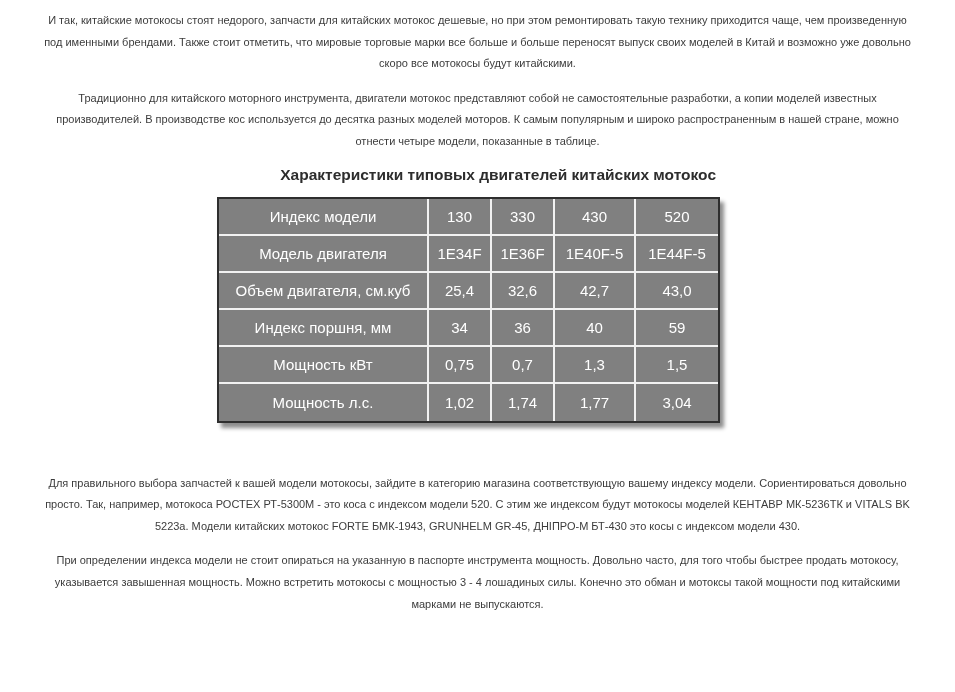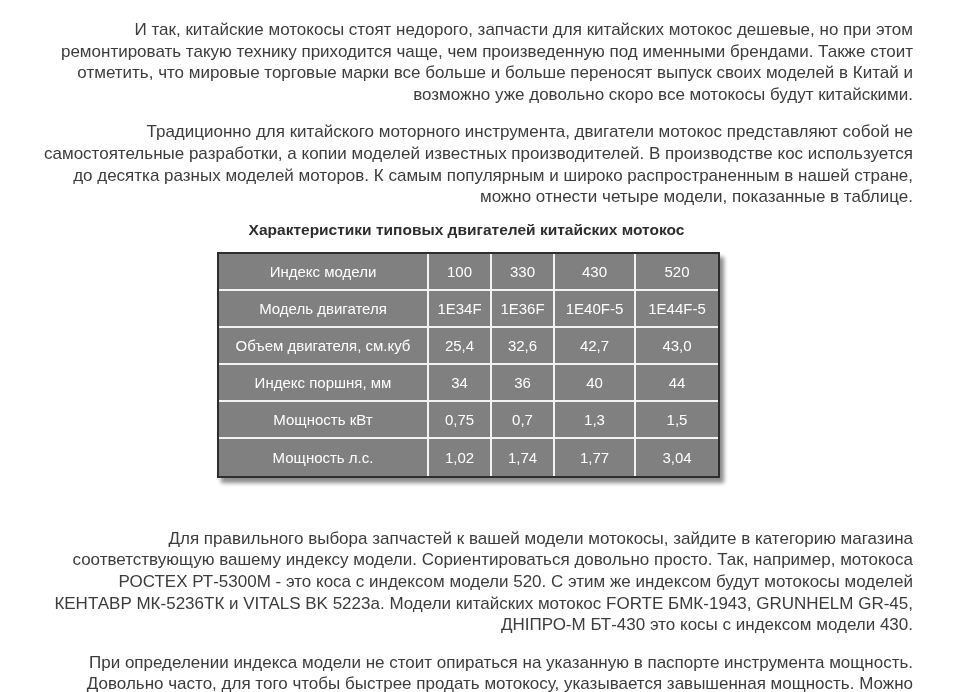--- a/index.html
+++ b/index.html
@@ -13,33 +13,33 @@
     height: 692px;
     font-family: "Liberation Sans", sans-serif;
     color: #3c3c3c;
     overflow: hidden;
   }
   .article {
     padding: 3px 42px 0 42px;
     width: 955px;
   }
   .para {
-    font-size: 17px;
+    font-size: 11px;
     line-height: 21.6px;
-    margin: 16px 0 13px 0;
-    text-align: right;
+    margin: 7px 0 13px 0;
+    text-align: center;
   }
   .table-section {
     width: 499px;
     margin-left: 175px;
     margin-top: 4px;
     margin-bottom: 50px;
   }
   .table-title {
-    text-align: center;
+    text-align: right;
     font-weight: bold;
     font-size: 15.5px;
     color: #2d2d2d;
     margin: 0 0 13px 0;
   }
   table.engine-table {
     border-collapse: separate;
     border-spacing: 0;
     table-layout: fixed;
     width: 499px;
@@ -78,21 +78,21 @@
       <colgroup>
         <col style="width:210px">
         <col style="width:63px">
         <col style="width:63px">
         <col style="width:81px">
         <col style="width:82px">
       </colgroup>
       <tbody>
         <tr>
           <td>Индекс модели</td>
-          <td>100</td>
+          <td>130</td>
           <td>330</td>
           <td>430</td>
           <td>520</td>
         </tr>
         <tr>
           <td>Модель двигателя</td>
           <td>1E34F</td>
           <td>1E36F</td>
           <td>1E40F-5</td>
           <td>1E44F-5</td>
@@ -102,21 +102,21 @@
           <td>25,4</td>
           <td>32,6</td>
           <td>42,7</td>
           <td>43,0</td>
         </tr>
         <tr>
           <td>Индекс поршня, мм</td>
           <td>34</td>
           <td>36</td>
           <td>40</td>
-          <td>44</td>
+          <td>59</td>
         </tr>
         <tr>
           <td>Мощность кВт</td>
           <td>0,75</td>
           <td>0,7</td>
           <td>1,3</td>
           <td>1,5</td>
         </tr>
         <tr>
           <td>Мощность л.с.</td>

